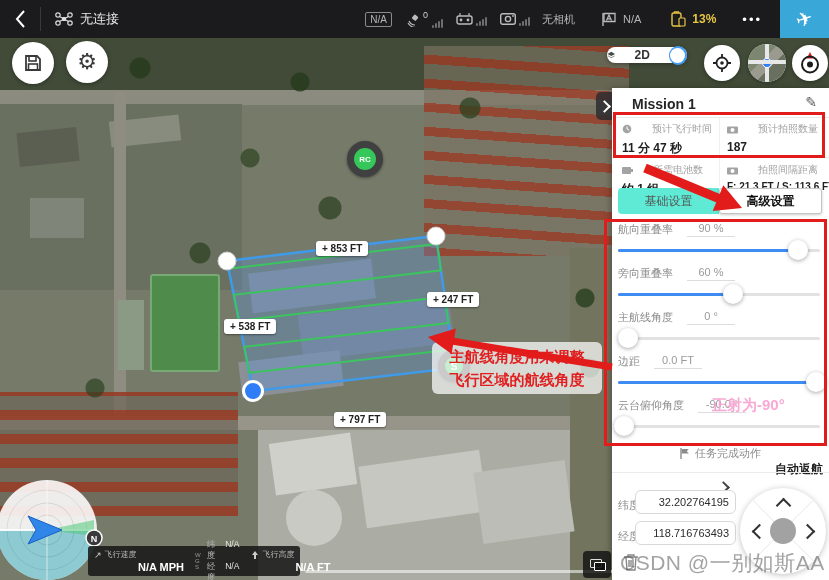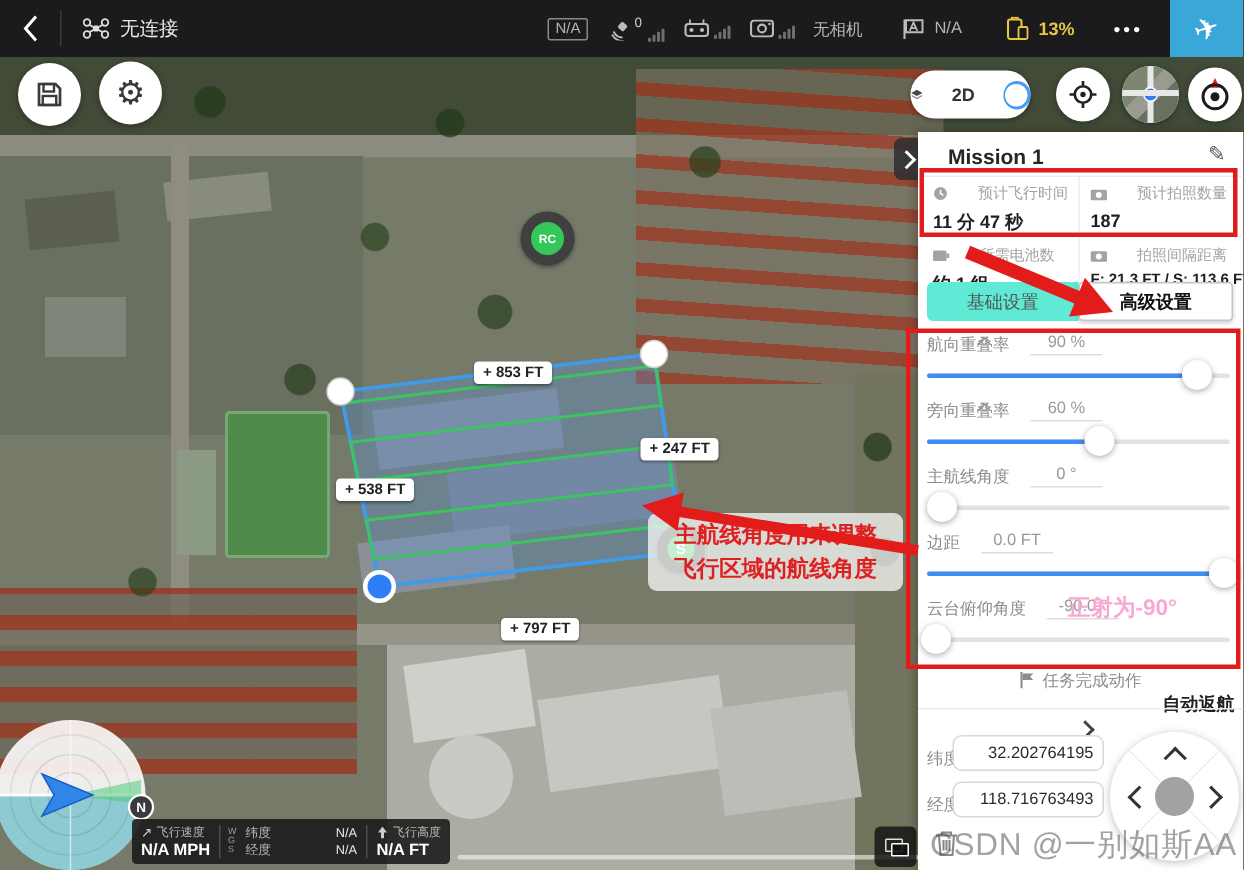--- a/index.html
+++ b/index.html
@@ -69,21 +69,21 @@
      font-size:10px;font-weight:bold;color:#222;padding:2px 6px;white-space:nowrap;}
   .marker{position:absolute;width:22px;height:22px;border-radius:50%;background:#35c759;border:7px solid #404040;
      box-shadow:0 1px 3px rgba(0,0,0,.4);color:#fff;font-weight:bold;display:flex;align-items:center;justify-content:center;}
   #anno-box{position:absolute;left:432px;top:304px;width:170px;height:52px;background:rgba(255,255,255,.72);
      border-radius:6px;display:flex;flex-direction:column;align-items:center;justify-content:center;
      color:#e02020;font-weight:bold;font-size:15px;line-height:23px;}
 
   
   .circle-btn{position:absolute;background:#fff;border-radius:50%;box-shadow:0 1px 4px rgba(0,0,0,.35);
       display:flex;align-items:center;justify-content:center;cursor:pointer;z-index:20;}
-  #mode-pill{position:absolute;left:607px;top:47px;width:80px;height:32px;background:#fff;border-radius:16px;
+  #mode-pill{position:absolute;left:607px;top:47px;width:80px;height:16px;background:#fff;border-radius:16px;
       box-shadow:0 1px 4px rgba(0,0,0,.35);display:flex;align-items:center;justify-content:center;gap:19px;z-index:20;}
   #mode-pill .lbl{font-size:12px;font-weight:bold;color:#333;}
   .toggle{width:34px;height:19px;background:#459df2;border-radius:10px;position:relative;cursor:pointer;}
   .toggle .knob{position:absolute;right:2px;top:2px;width:15px;height:15px;background:#fff;border-radius:50%;}
   #minimap{overflow:hidden;}
   #minimap .mm{width:38px;height:38px;background:linear-gradient(135deg,#7d8670 0 40%,#9a9a8e 40% 60%,#6a7060 60%);position:relative;}
   #minimap .mm:before,#minimap .mm:after{content:"";position:absolute;background:#e8e8e8;}
   #minimap .mm:before{left:17px;top:0;width:4px;height:38px;}
   #minimap .mm:after{left:0;top:16px;width:38px;height:4px;}
   #minimap .dot{position:absolute;left:14px;top:14px;width:8px;height:8px;border-radius:50%;background:#2f7ef7;border:1.5px solid #fff;}
@@ -139,21 +139,21 @@
   #annosvg{position:absolute;left:0;top:0;z-index:31;pointer-events:none;}
   #gimbal-note{position:absolute;left:712px;top:396px;font-size:15px;font-weight:bold;color:#f9a8d4;z-index:32;}
 
   
   #compass{position:absolute;left:-10px;top:476px;z-index:15;}
   #bottombar{position:absolute;left:88px;top:546px;width:212px;height:30px;background:rgba(25,25,25,.88);
       border-radius:3px;display:flex;align-items:stretch;z-index:15;color:#fff;}
   .bb-sec{display:flex;flex-direction:column;justify-content:center;padding:0 6px;}
   .bb-div{width:1px;background:rgba(255,255,255,.18);margin:4px 0;}
   .bb-lab{display:flex;align-items:center;gap:3px;font-size:8px;color:#b5b5b5;white-space:nowrap;}
-  .bb-val{font-size:11px;font-weight:bold;color:#fff;white-space:nowrap;margin-top:1px;}
+  .bb-val{font-size:11px;font-weight:bold;color:#fff;white-space:nowrap;margin-top:1px;margin-left:44px;}
   .bb-wgs{display:flex;flex-direction:column;justify-content:center;font-size:6px;color:#999;line-height:6px;padding-left:5px;}
   .bb-coords{display:flex;flex-direction:column;justify-content:center;padding:0 6px;flex:1;}
   .bb-crow{display:flex;justify-content:space-between;gap:10px;font-size:8.5px;line-height:11px;}
   .bb-crow .cl{color:#b5b5b5;} .bb-crow .cv{color:#e6e6e6;}
   #homeline{position:absolute;left:305px;top:570px;width:312px;height:3px;background:rgba(255,255,255,.55);border-radius:2px;z-index:16;}
   #viewtoggle{position:absolute;left:583px;top:551px;width:28px;height:27px;background:rgba(15,15,15,.8);
       border-radius:4px;display:flex;align-items:center;justify-content:center;z-index:16;cursor:pointer;}
   .vt-icon{position:relative;width:15px;height:11px;}
   .vt-icon:before{content:"";position:absolute;left:0;top:0;width:10px;height:7px;border:1.5px solid #ddd;border-radius:1px;}
   .vt-icon:after{content:"";position:absolute;left:4px;top:3px;width:10px;height:7px;border:1.5px solid #fff;background:rgba(15,15,15,.9);border-radius:1px;}

